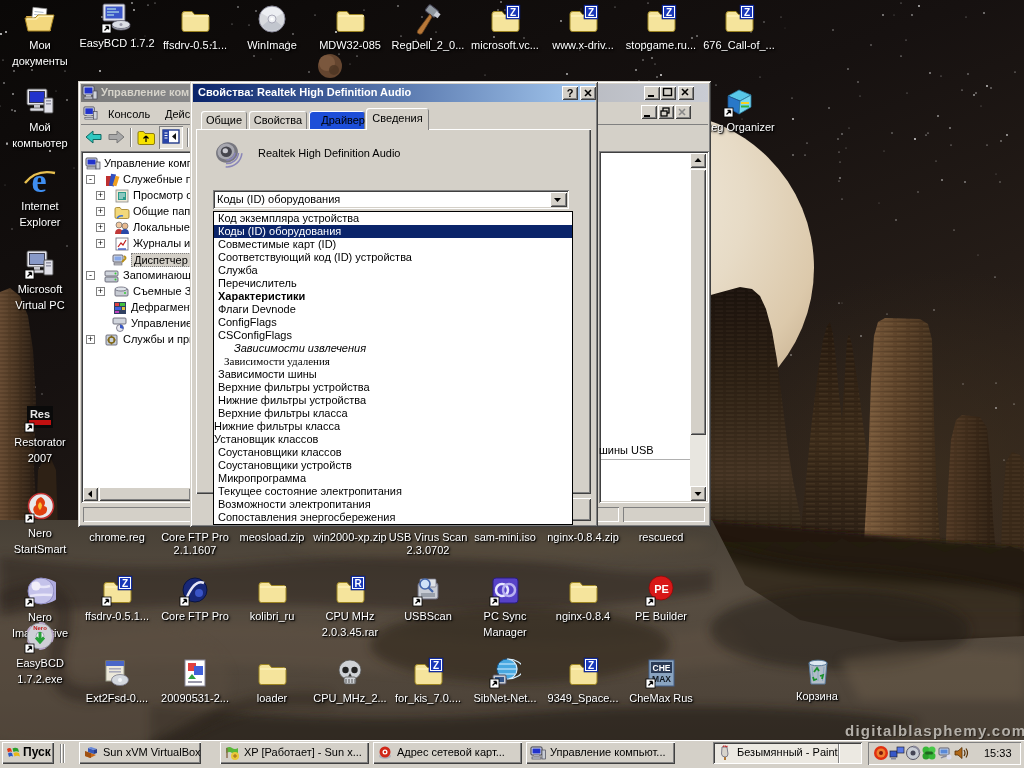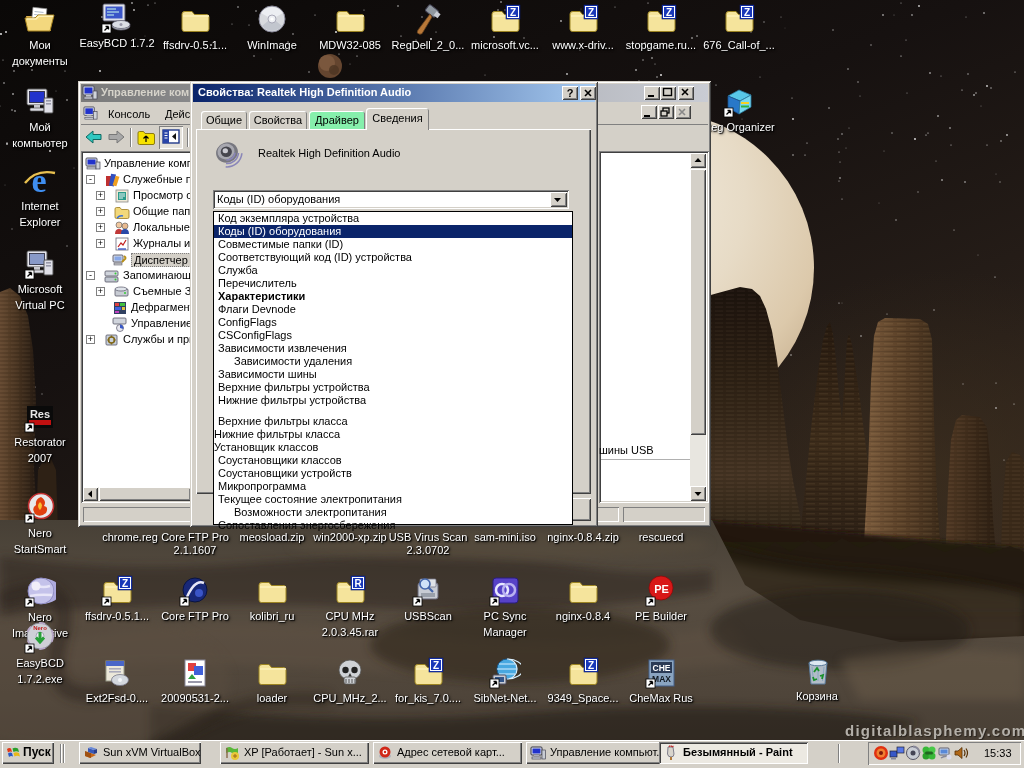--- a/index.html
+++ b/index.html
@@ -720,21 +720,21 @@
       <path d="M5 10 L16 4 L28 9 L17 15 Z" fill="#58c8e8" stroke="#2a7aa0" stroke-width="0.8"></path>
       <path d="M5 10 L5 22 L16 28 L17 15 Z" fill="#2878c8" stroke="#1a508a" stroke-width="0.8"></path>
       <path d="M28 9 L28 21 L16 28 L17 15 Z" fill="#78d8f0" stroke="#2a7aa0" stroke-width="0.8"></path>
       <rect x="18" y="16" width="8" height="2" fill="#f8d020"></rect>
       <rect x="18" y="19.5" width="8" height="2" fill="#30b040"></rect>
       <rect x="1" y="22" width="9" height="9" fill="#fff" stroke="#000" stroke-width="0.8"></rect>
       <path d="M7.5 24.5 L3.5 28.5 M7.5 24.5 h-3 M7.5 24.5 v3" stroke="#000" stroke-width="1.3" fill="none"></path>
     </svg>
     <span class="lbl">Reg Organizer</span>
   </div>
-<div class="ico" style="left:87px;top:531px;width:86px">
+<div class="ico" style="left:74px;top:531px;width:86px">
     <span class="lbl" style="margin-top:0">chrome.reg</span>
   </div>
 <div class="ico" style="left:152px;top:531px;width:86px">
     <span class="lbl" style="margin-top:0">Core FTP Pro</span>
     <span class="lbl" style="margin-top:0">2.1.1607</span>
   </div>
 <div class="ico" style="left:229px;top:531px;width:86px">
     <span class="lbl" style="margin-top:0">meosload.zip</span>
   </div>
 <div class="ico" style="left:307px;top:531px;width:86px">
@@ -1123,21 +1123,21 @@
       <div class="abs" style="left:5px;top:2px;font-size:11px;font-weight:bold;color:#fff;white-space:nowrap">Свойства: Realtek High Definition Audio</div>
       <div class="abs btn3" style="left:369px;top:2px;width:16px;height:14px;text-align:center;font-size:11px;font-weight:bold;line-height:14px">?</div>
       <div class="abs btn3" style="left:387px;top:2px;width:16px;height:14px">
         <svg width="12" height="12" viewBox="0 0 12 12" style="position:absolute;left:2px;top:1px">
           <path d="M3 3 L9 9 M9 3 L3 9" stroke="#000" stroke-width="1.6"></path>
         </svg>
       </div>
     </div>
     <div class="abs" style="left:11px;top:30px;width:46px;height:19px;background:#d4d0c8;border-radius:3px 3px 0 0;box-shadow:inset 1px 1px 0 #fff,inset -1px 0 0 #808080;font-size:11px;text-align:center;padding-top:3px">Общие</div>
     <div class="abs" style="left:59px;top:30px;width:58px;height:19px;background:#d4d0c8;border-radius:3px 3px 0 0;box-shadow:inset 1px 1px 0 #fff,inset -1px 0 0 #808080;font-size:11px;text-align:center;padding-top:3px">Свойства</div>
-    <div class="abs" style="left:119px;top:30px;width:56px;height:19px;background:#86efac;border-radius:3px 3px 0 0;box-shadow:inset 1px 1px 0 #fff,inset -1px 0 0 #808080;font-size:11px;text-align:center;padding-top:3px">Драйвер</div>
+    <div class="abs" style="left:119px;top:30px;width:56px;height:19px;background:#1d4ed8;border-radius:3px 3px 0 0;box-shadow:inset 1px 1px 0 #fff,inset -1px 0 0 #808080;font-size:11px;text-align:right;padding-top:3px">Драйвер</div>
     <div class="abs" style="left:176px;top:27px;width:63px;height:22px;background:#d4d0c8;border-radius:3px 3px 0 0;box-shadow:inset 1px 1px 0 #fff,inset -1px 0 0 #808080;font-size:11px;text-align:center;padding-top:4px;z-index:3">Сведения</div>
     <div class="abs" style="left:6px;top:48px;width:395px;height:365px;background:#d4d0c8;box-shadow:inset 1px 1px 0 #fff,inset -1px -1px 0 #404040,inset -2px -2px 0 #808080;z-index:1"></div>
     <div class="abs btn3" style="left:240px;top:417px;width:75px;height:23px"></div>
     <div class="abs btn3" style="left:326px;top:417px;width:75px;height:23px"></div>
     <svg class="abs" style="left:24px;top:59px;z-index:2" width="34" height="34" viewBox="0 0 34 34">
 <ellipse cx="13" cy="12.5" rx="11" ry="10" fill="#787880" transform="rotate(-18 13 12.5)"></ellipse>
 <ellipse cx="12" cy="11.5" rx="8.6" ry="7.8" fill="#a8a8b0" transform="rotate(-18 12 11.5)"></ellipse>
 <ellipse cx="12.3" cy="11.8" rx="5.6" ry="5.2" fill="#46464e"></ellipse>
 <ellipse cx="11.3" cy="10.8" rx="2.7" ry="2.5" fill="#cacad2"></ellipse>
 <path d="M12.3 20 A 8 8 0 0 0 21 12.7 M12 23.5 A 11.5 11.5 0 0 0 24.5 13 M11.7 26.9 A 15 15 0 0 0 27.9 13.3" stroke="#8a86b8" stroke-width="1.6" fill="none"></path>
@@ -1148,41 +1148,41 @@
       <div class="abs btn3" style="left:337px;top:2px;width:17px;height:15px">
         <svg width="15" height="13" viewBox="0 0 15 13" style="position:absolute;left:0;top:1px">
           <path d="M4 5 L7.5 9 L11 5 Z" fill="#000"></path>
         </svg>
       </div>
     </div>
   </div>
 <div class="abs" style="left:213px;top:211px;width:360px;height:314px;background:#fff;border:1px solid #000;font-size:11px;line-height:13px;color:#000;z-index:10">
     <div style="height:13px;padding-left:4px;white-space:nowrap;overflow:hidden;">Код экземпляра устройства</div>
     <div style="height:13px;padding-left:4px;white-space:nowrap;overflow:hidden;background:#0a246a;color:#fff">Коды (ID) оборудования</div>
-    <div style="height:13px;padding-left:4px;white-space:nowrap;overflow:hidden;">Совместимые папки (ID)</div>
+    <div style="height:13px;padding-left:4px;white-space:nowrap;overflow:hidden;">Совместимые карт (ID)</div>
     <div style="height:13px;padding-left:4px;white-space:nowrap;overflow:hidden;">Соответствующий код (ID) устройства</div>
     <div style="height:13px;padding-left:4px;white-space:nowrap;overflow:hidden;">Служба</div>
     <div style="height:13px;padding-left:4px;white-space:nowrap;overflow:hidden;">Перечислитель</div>
     <div style="height:13px;padding-left:4px;white-space:nowrap;overflow:hidden;font-weight:bold;">Характеристики</div>
     <div style="height:13px;padding-left:4px;white-space:nowrap;overflow:hidden;">Флаги Devnode</div>
     <div style="height:13px;padding-left:4px;white-space:nowrap;overflow:hidden;">ConfigFlags</div>
     <div style="height:13px;padding-left:4px;white-space:nowrap;overflow:hidden;">CSConfigFlags</div>
-    <div style="height:13px;padding-left:4px;white-space:nowrap;overflow:hidden;">Зависимости извлечения</div>
-    <div style="height:13px;padding-left:20px;white-space:nowrap;overflow:hidden;">Зависимости удаления</div>
+    <div style="height:13px;padding-left:20px;white-space:nowrap;overflow:hidden;font-style:italic;">Зависимости извлечения</div>
+    <div style="height:13px;padding-left:10px;white-space:nowrap;overflow:hidden;font-family:Liberation Serif, serif;">Зависимости удаления</div>
     <div style="height:13px;padding-left:4px;white-space:nowrap;overflow:hidden;">Зависимости шины</div>
     <div style="height:13px;padding-left:4px;white-space:nowrap;overflow:hidden;">Верхние фильтры устройства</div>
     <div style="height:13px;padding-left:4px;white-space:nowrap;overflow:hidden;">Нижние фильтры устройства</div>
-    <div style="height:13px;padding-left:4px;white-space:nowrap;overflow:hidden;margin-top:8px;">Верхние фильтры класса</div>
+    <div style="height:13px;padding-left:4px;white-space:nowrap;overflow:hidden;">Верхние фильтры класса</div>
     <div style="height:13px;padding-left:0;white-space:nowrap;overflow:hidden;">Нижние фильтры класса</div>
     <div style="height:13px;white-space:nowrap;overflow:hidden;">Установщик классов</div>
     <div style="height:13px;padding-left:4px;white-space:nowrap;overflow:hidden;">Соустановщики классов</div>
     <div style="height:13px;padding-left:4px;white-space:nowrap;overflow:hidden;">Соустановщики устройств</div>
     <div style="height:13px;padding-left:4px;white-space:nowrap;overflow:hidden;">Микропрограмма</div>
     <div style="height:13px;padding-left:4px;white-space:nowrap;overflow:hidden;">Текущее состояние электропитания</div>
-    <div style="height:13px;padding-left:20px;white-space:nowrap;overflow:hidden;">Возможности электропитания</div>
+    <div style="height:13px;padding-left:4px;white-space:nowrap;overflow:hidden;">Возможности электропитания</div>
     <div style="height:13px;padding-left:4px;white-space:nowrap;overflow:hidden;">Сопоставления энергосбережения</div>
   </div>
 <div class="abs" style="left:0;top:740px;width:1024px;height:28px;background:#d4d0c8;border-top:1px solid #fff"></div>
 <div class="tb btn3" style="left:2px;width:52px;font-weight:bold;font-size:12px">
 <svg class="ti" width="16" height="16" viewBox="0 0 16 16">
 <path d="M1 4 Q3 2.5 5 3.5 L6 7 Q4 6 2 7.5 Z" fill="#e03818"></path>
 <path d="M6.5 3.5 Q9 2 12 3.5 L13 7 Q10 5.5 7.5 7 Z" fill="#28a028"></path>
 <path d="M2 8.5 Q4 7 6 8 L7 11.5 Q5 10.5 3 12 Z" fill="#2858c8"></path>
 <path d="M7.5 8 Q10 6.5 13 8 L14 11.5 Q11 10 8.5 11.5 Z" fill="#e8b818"></path>
 </svg>
@@ -1221,21 +1221,21 @@
 <div class="tb" style="left:526px;width:149px;box-shadow:inset 1px 1px 0 #fff,inset -1px -1px 0 #404040,inset -2px -2px 0 #808080;font-weight:normal">
     <svg class="ti" width="16" height="16" viewBox="0 0 16 16">
       <rect x="1" y="2" width="11" height="8" rx="1" fill="#e0e4ea" stroke="#334" stroke-width="1"></rect>
       <rect x="2.5" y="3.5" width="8" height="5" fill="#2233cc"></rect>
       <rect x="4" y="10" width="5" height="1.5" fill="#aab"></rect>
       <rect x="2" y="12" width="9" height="2" fill="#d4d8de" stroke="#334" stroke-width="0.6"></rect>
       <rect x="12" y="5" width="3.5" height="9" fill="#c8ccd4" stroke="#334" stroke-width="0.6"></rect>
     </svg>
     <span class="tx">Управление компьют...</span>
   </div>
-<div class="tb" style="left:659px;width:149px;background:#ece9e2;box-shadow:inset 1px 1px 0 #808080,inset -1px -1px 0 #fff,inset 2px 2px 0 #404040;font-weight:bold">
+<div class="tb" style="left:713px;width:149px;background:#ece9e2;box-shadow:inset 1px 1px 0 #808080,inset -1px -1px 0 #fff,inset 2px 2px 0 #404040;font-weight:normal">
     <svg class="ti" width="16" height="16" viewBox="0 0 16 16">
       <path d="M5 2 L10 2 L11 9 Q11 12 8 12 Q5 12 4.5 9 Z" fill="#d8d4cc" stroke="#667" stroke-width="0.8"></path>
       <path d="M6 2 L7 0.5 M9 2 L10.5 1 M8 2 L8.5 0.5" stroke="#c03030" stroke-width="1.2"></path>
       <path d="M7 12 L7 15 L9 15 L9 12" fill="#b07838"></path>
     </svg>
     <span class="tx">Безымянный - Paint</span>
   </div>
 <div class="abs etch" style="left:838px;top:744px;width:0px;height:19px"></div>
 <div class="abs sunk1" style="left:868px;top:742px;width:153px;height:23px;background:#d4d0c8">
     <div class="abs" style="left:5px;top:3px;width:16px;height:16px"><svg width="16" height="16" viewBox="0 0 16 16">

